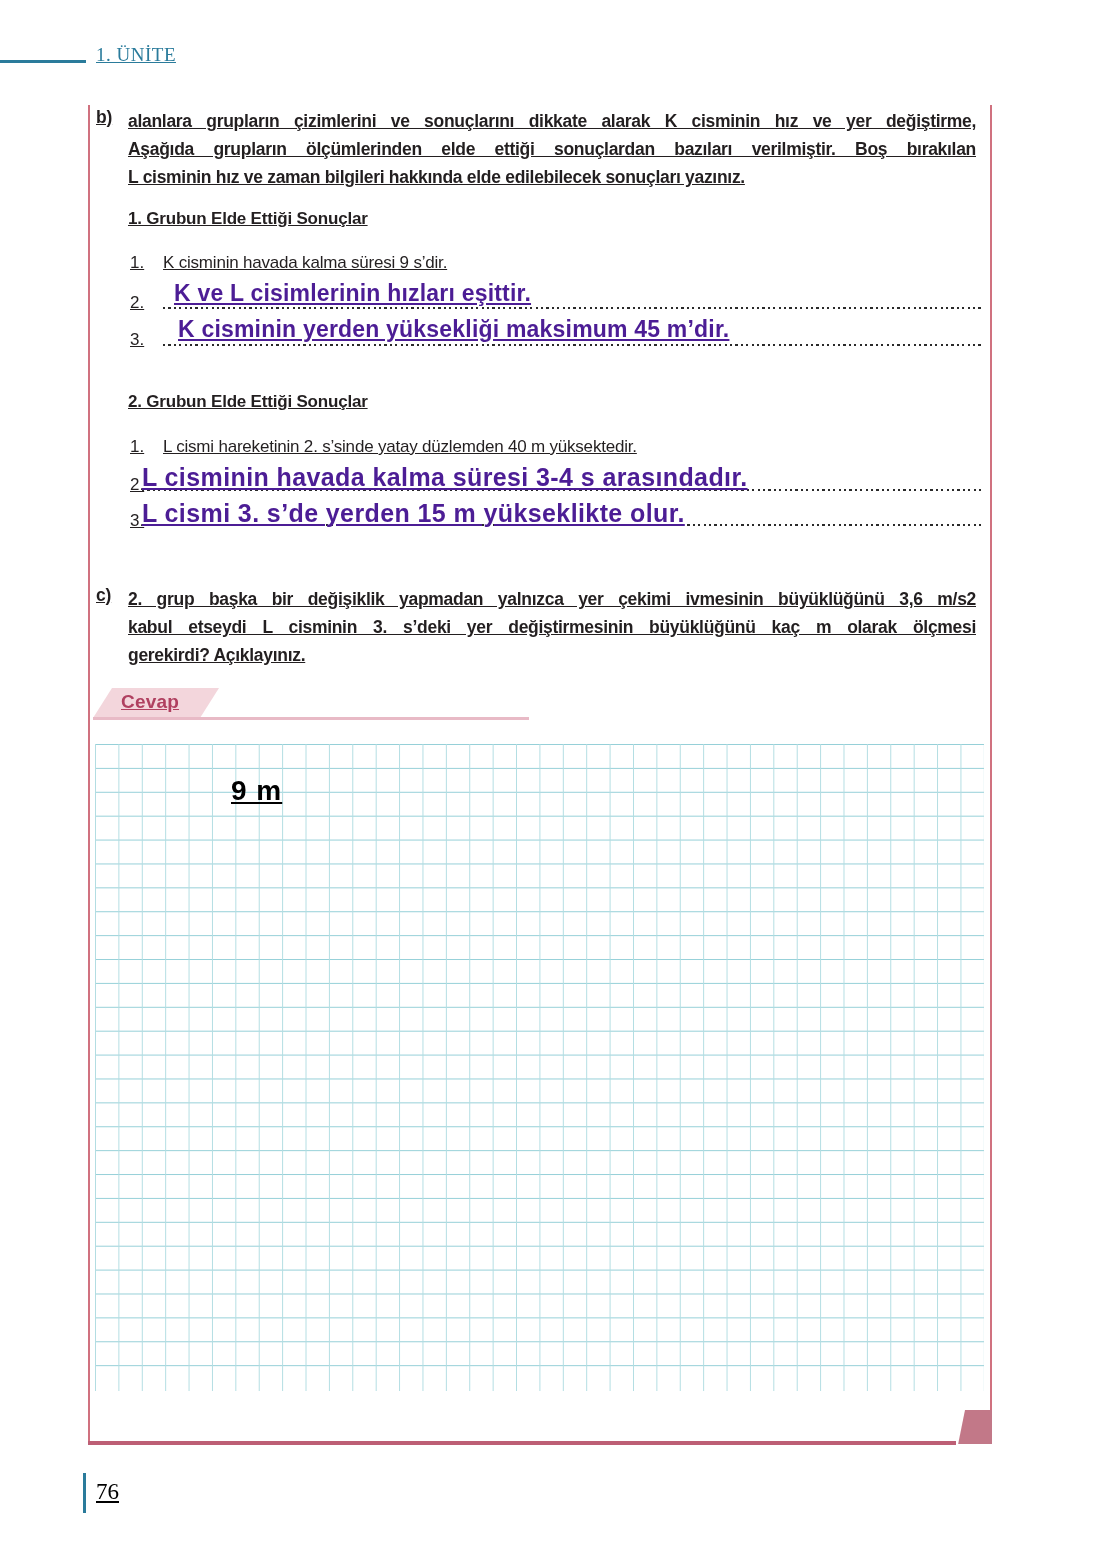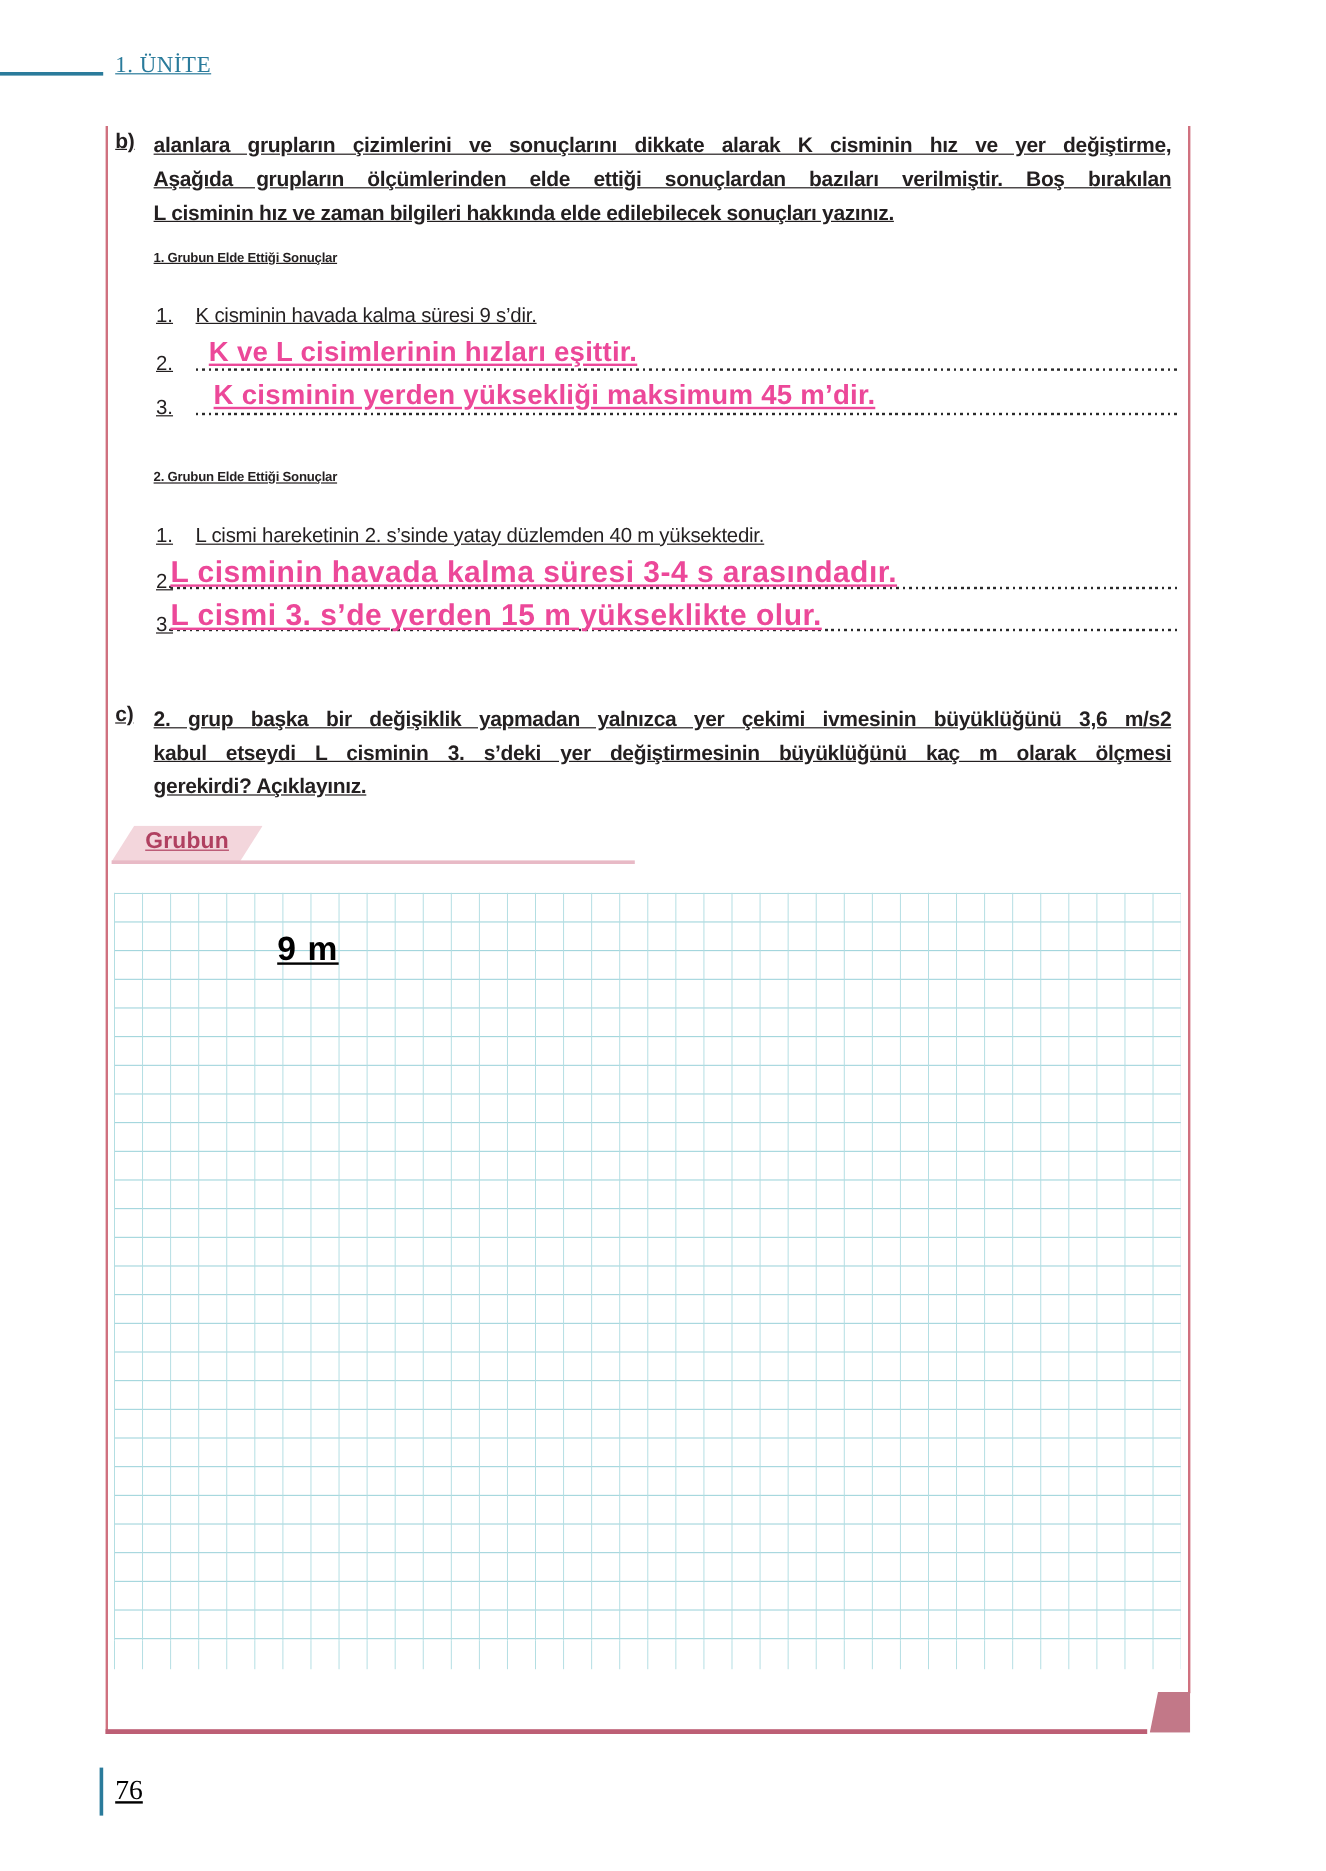--- a/index.html
+++ b/index.html
@@ -18,27 +18,27 @@
   .corner-tab{left:956px;top:1410px;width:36px;height:34px;background:#c27888;
     clip-path:polygon(25% 0,100% 0,100% 100%,6% 100%);}
 
   
   .q-label{font-weight:bold;font-size:17.5px;letter-spacing:-.2px;}
   .q-lines{width:848px;}
   .q-line{font-weight:bold;font-size:17.5px;line-height:28px;letter-spacing:-.3px;
     text-align:justify;text-align-last:justify;white-space:normal;}
   .q-line.last{text-align:center;text-align-last:left;}
 
-  .group-title{font-weight:bold;font-size:11px;letter-spacing:-.2px;}
+  .group-title{font-weight:bold;font-size:17px;letter-spacing:-.2px;}
   .item-num{font-size:17px;color:#231f20;}
   .item-text{font-size:17px;letter-spacing:-.2px;color:#231f20;}
 
   .dotline{height:3px;background-image:repeating-linear-gradient(to right,#2a2a2a 0 2.2px,transparent 2.2px 5.4px);background-position:bottom;background-size:100% 2.4px;background-repeat:no-repeat;}
 
-  .red-ans{color:#ec4899;font-weight:bold;white-space:nowrap;}
+  .red-ans{color:#4c1d95;font-weight:bold;white-space:nowrap;}
   .red-ans.sz1{font-size:23px;letter-spacing:.2px;}
   .red-ans.sz2{font-size:25px;letter-spacing:.4px;}
 
   
   .cevap-tab{left:93px;top:688px;width:126px;height:30px;background:#f3d6dc;
     clip-path:polygon(19px 0,100% 0,calc(100% - 19px) 100%,0 100%);}
   .cevap-text{left:28px;top:3px;font-weight:bold;font-size:19px;color:#b04060;letter-spacing:.2px;}
   .cevap-line{left:93px;top:717px;width:436px;height:2.5px;background:#e8bac6;}
 
   
@@ -103,21 +103,21 @@
   <div class="abs red-ans sz2" style="left:142px;top:499px;">L cismi 3. s’de yerden 15 m yükseklikte olur.</div>
 
   <div class="abs q-label" style="left:96px;top:585px;">c)</div>
   <div class="abs q-lines" style="left:128px;top:585px;">
     <div class="q-line">2. grup başka bir değişiklik yapmadan yalnızca yer çekimi ivmesinin büyüklüğünü 3,6 m/s2</div>
     <div class="q-line">kabul etseydi L cisminin 3. s’deki yer değiştirmesinin büyüklüğünü kaç m olarak ölçmesi</div>
     <div class="q-line last">gerekirdi? Açıklayınız.</div>
   </div>
 
   <div class="abs cevap-tab">
-    <div class="abs cevap-text">Grubun</div>
+    <div class="abs cevap-text">Cevap</div>
   </div>
   <div class="abs cevap-line"></div>
 
   <div class="abs grid"></div>
   <div class="abs grid-strip"></div>
   <div class="abs nine-m">9 m</div>
 
   <div class="abs pagenum-bar"></div>
   <div class="abs pagenum">76</div>
 

